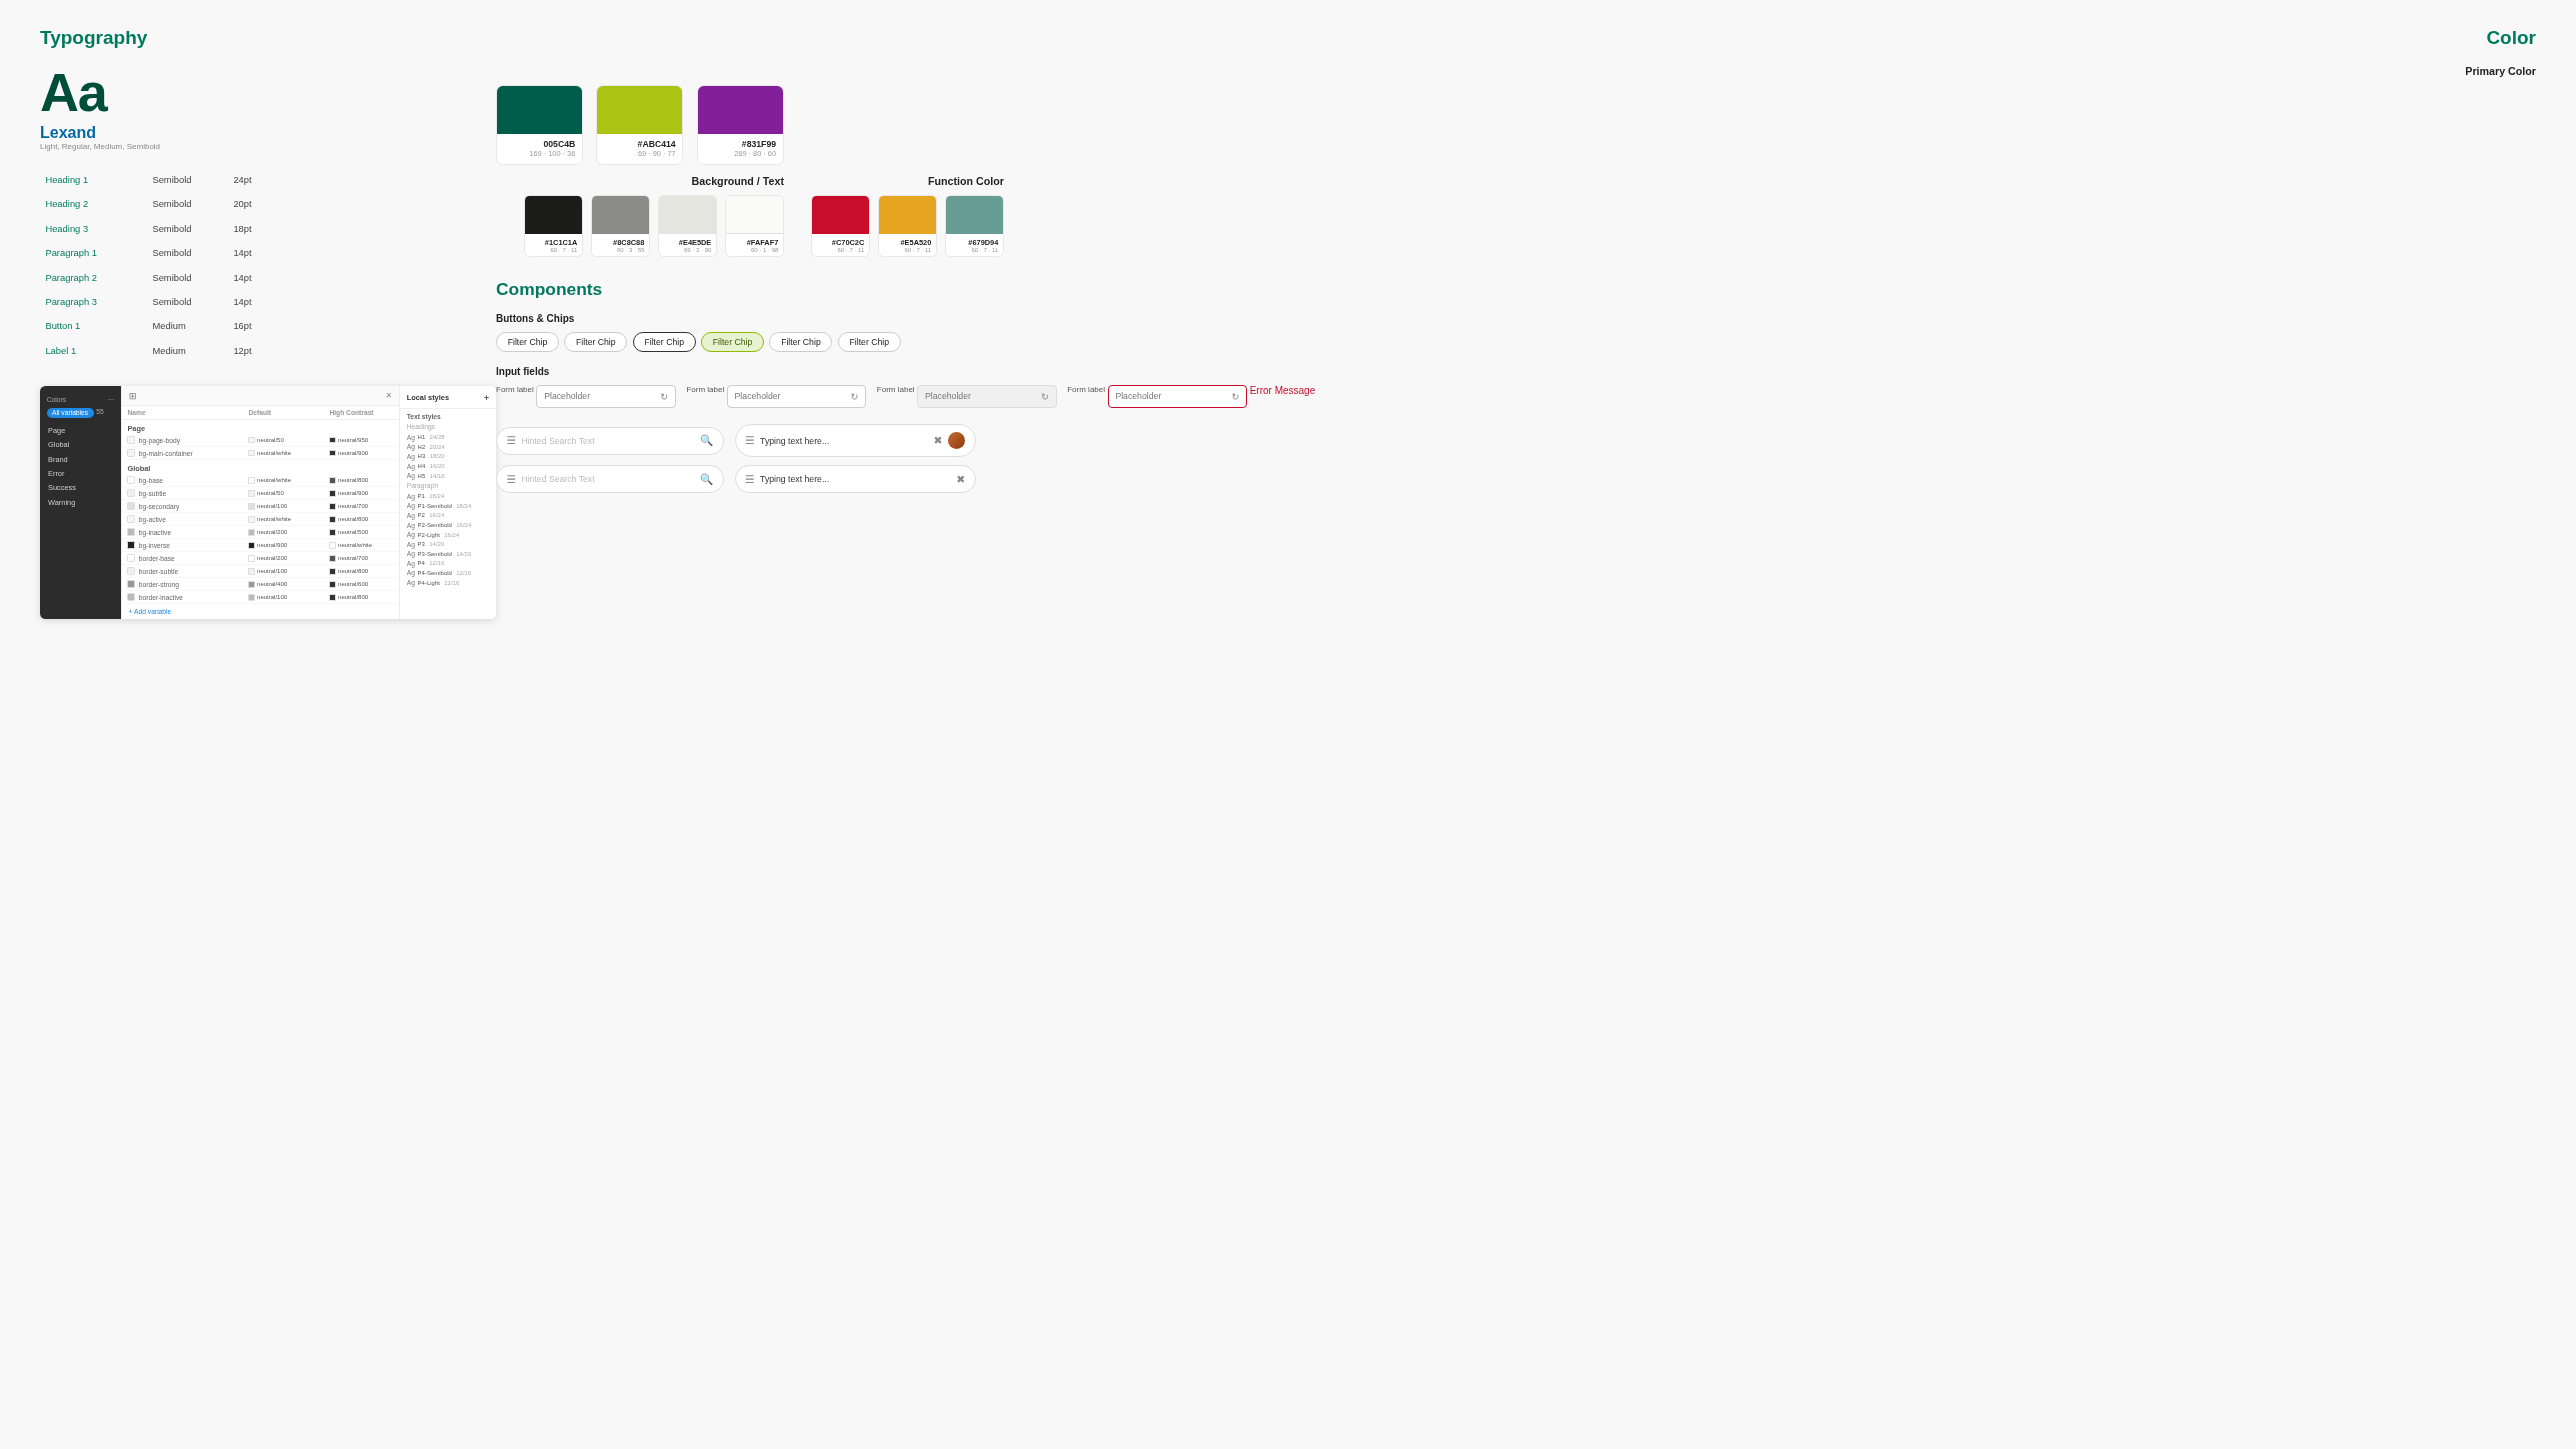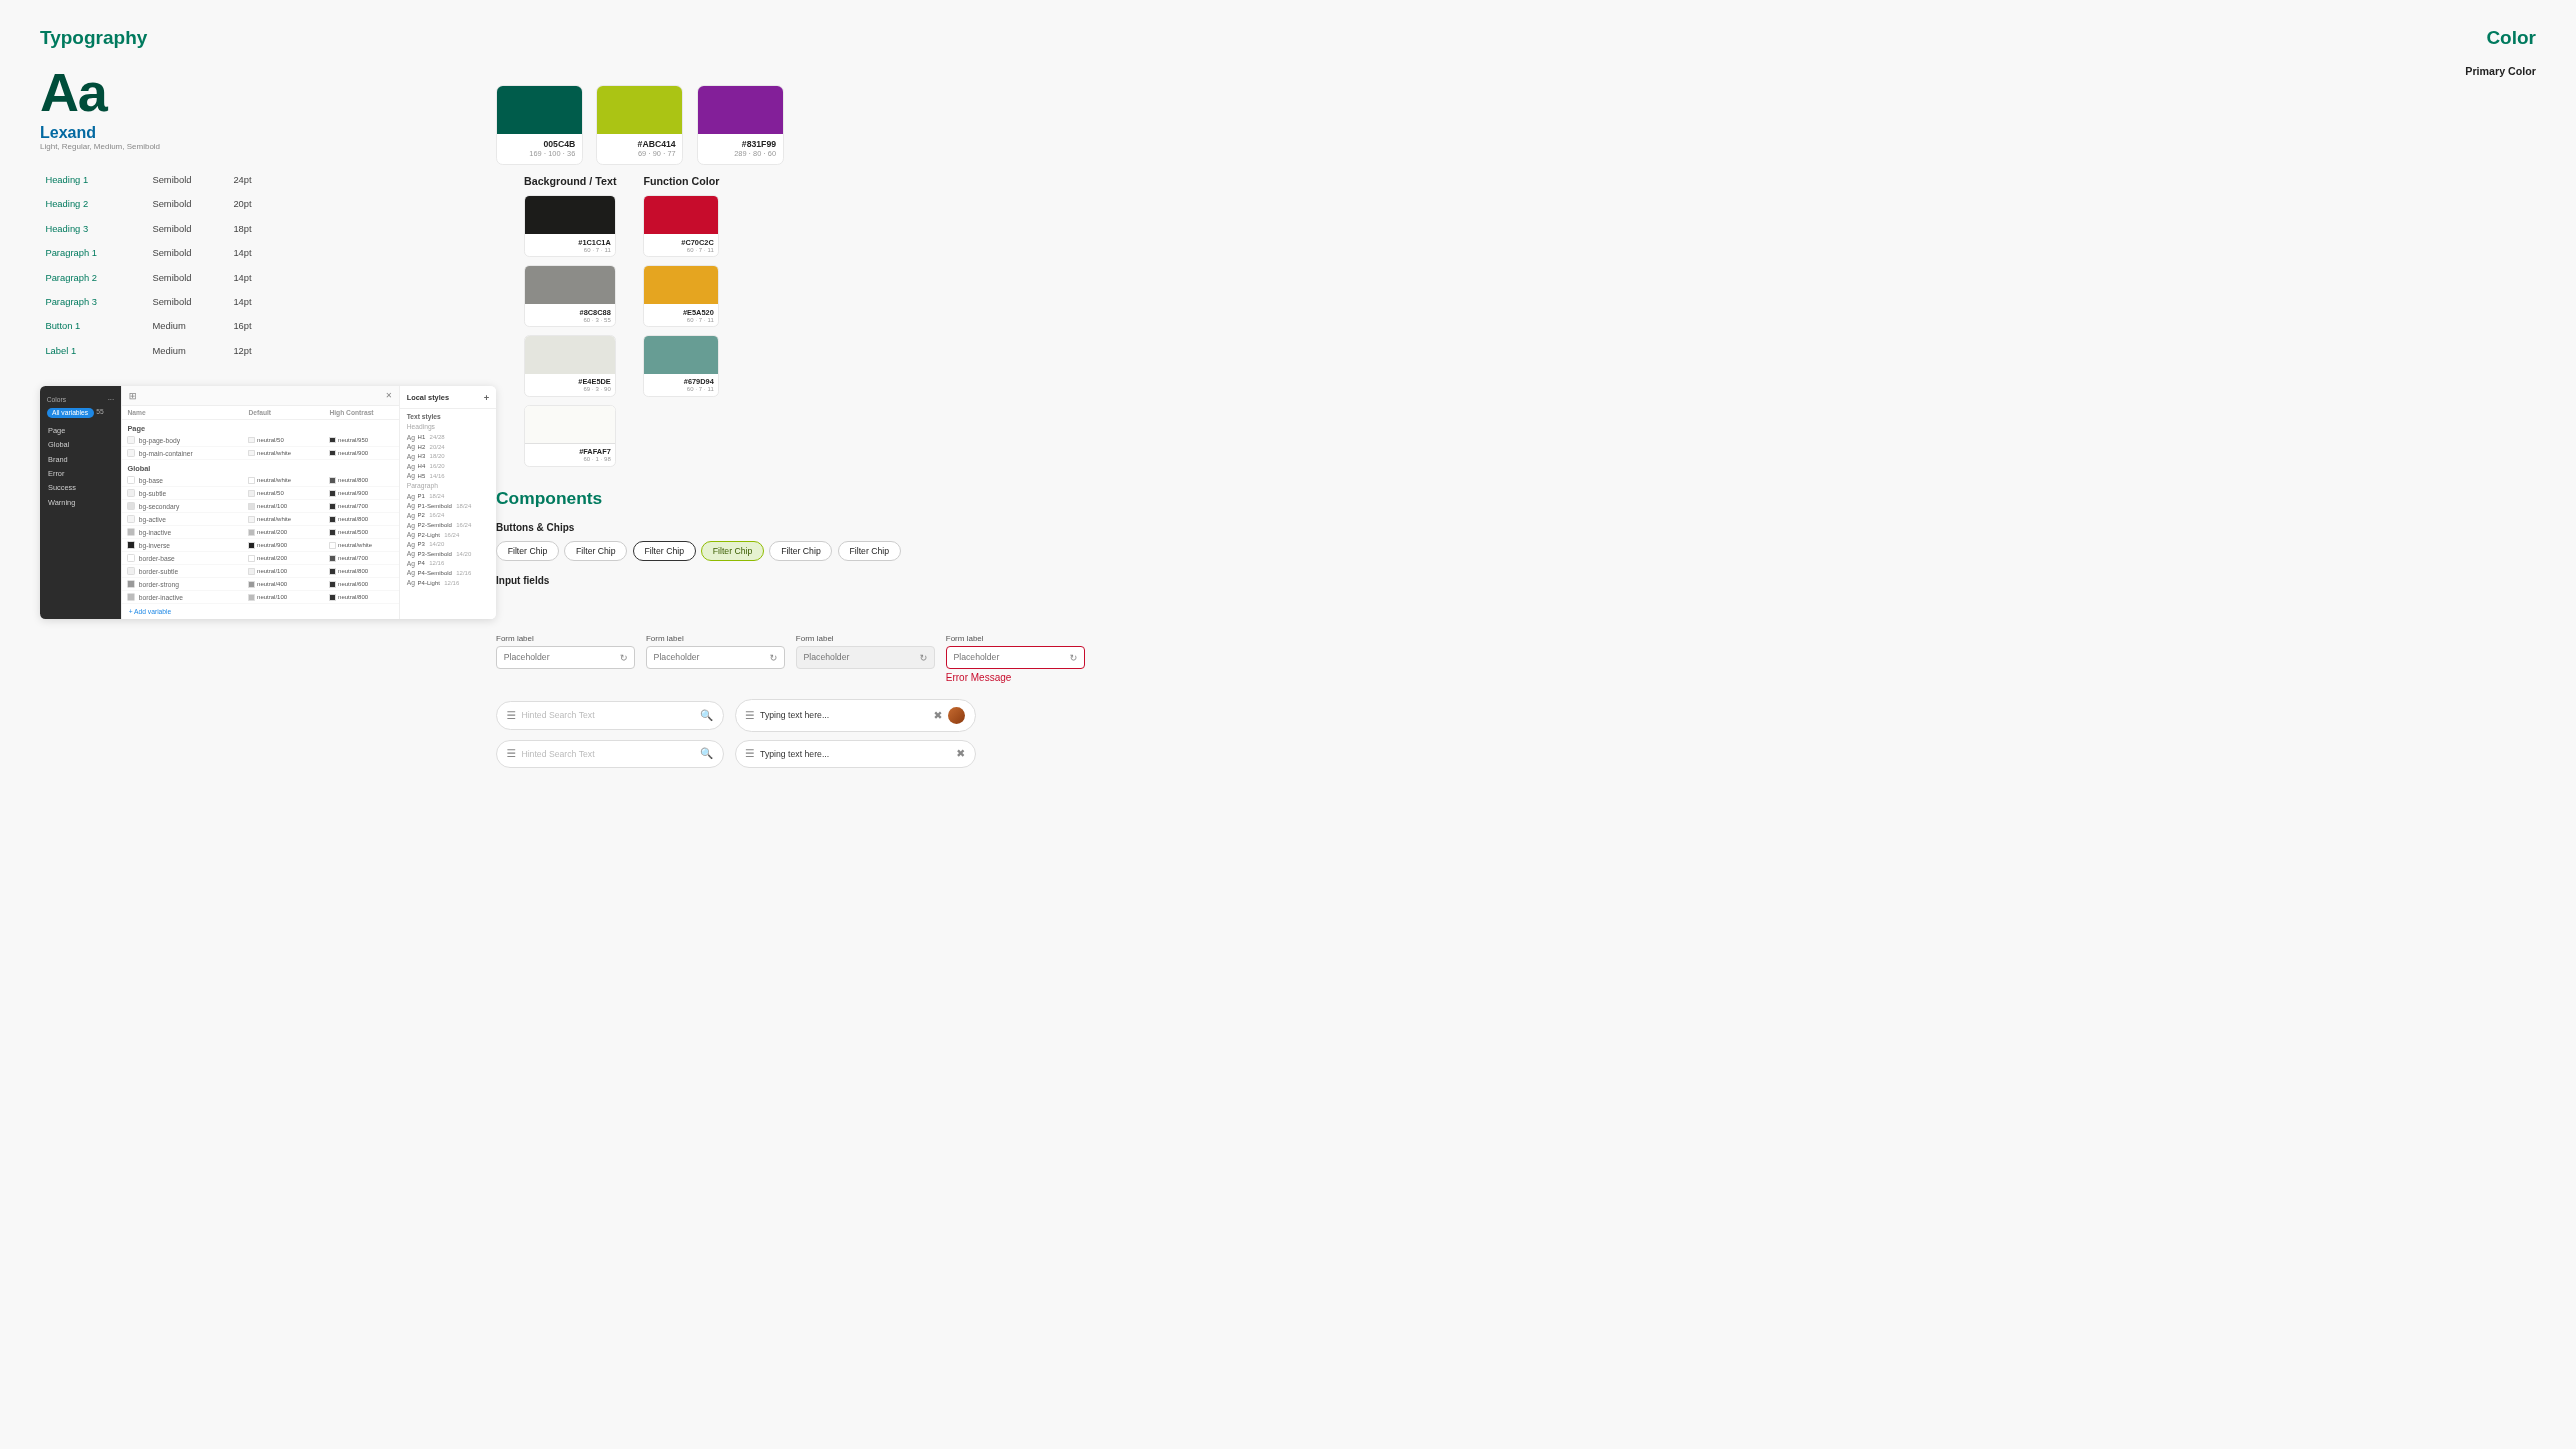--- a/index.html
+++ b/index.html
@@ -314,21 +314,20 @@
     }
 
     .color-rgb {
       font-size: 7.4px;
       color: #999;
     }
 
     .color-row-sm {
       display: flex;
       gap: 8px;
-      flex-direction: column;
     }
 
     .color-card-sm {
       border: 0.7px solid #e8e8e8;
       border-radius: 5.4px;
       overflow: hidden;
       background: #fff;
       min-width: 59px;
     }
 
@@ -473,24 +472,22 @@
 
     .inputs-row {
       display: flex;
       gap: 10.7px;
       align-items: flex-start;
       flex-wrap: wrap;
     }
 
     .input-group {
       display: flex;
-      flex-direction: column;
       gap: 2.7px;
       min-width: 107px;
-      margin-top: 40px;
     }
 
     .input-label {
       font-size: 8px;
       color: #555;
       font-weight: 500;
     }
 
     .input-wrapper {
       display: flex;

